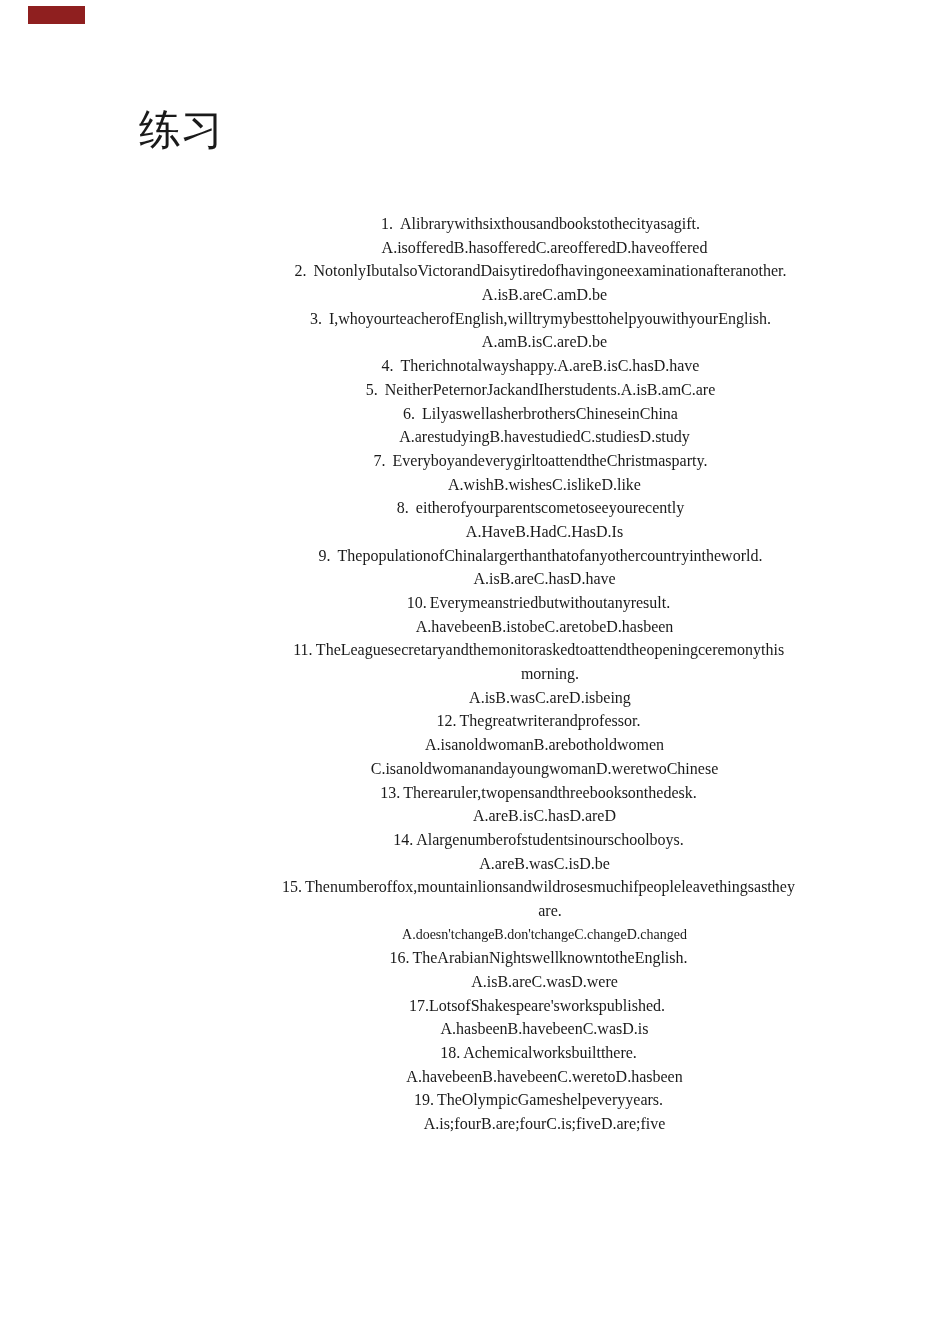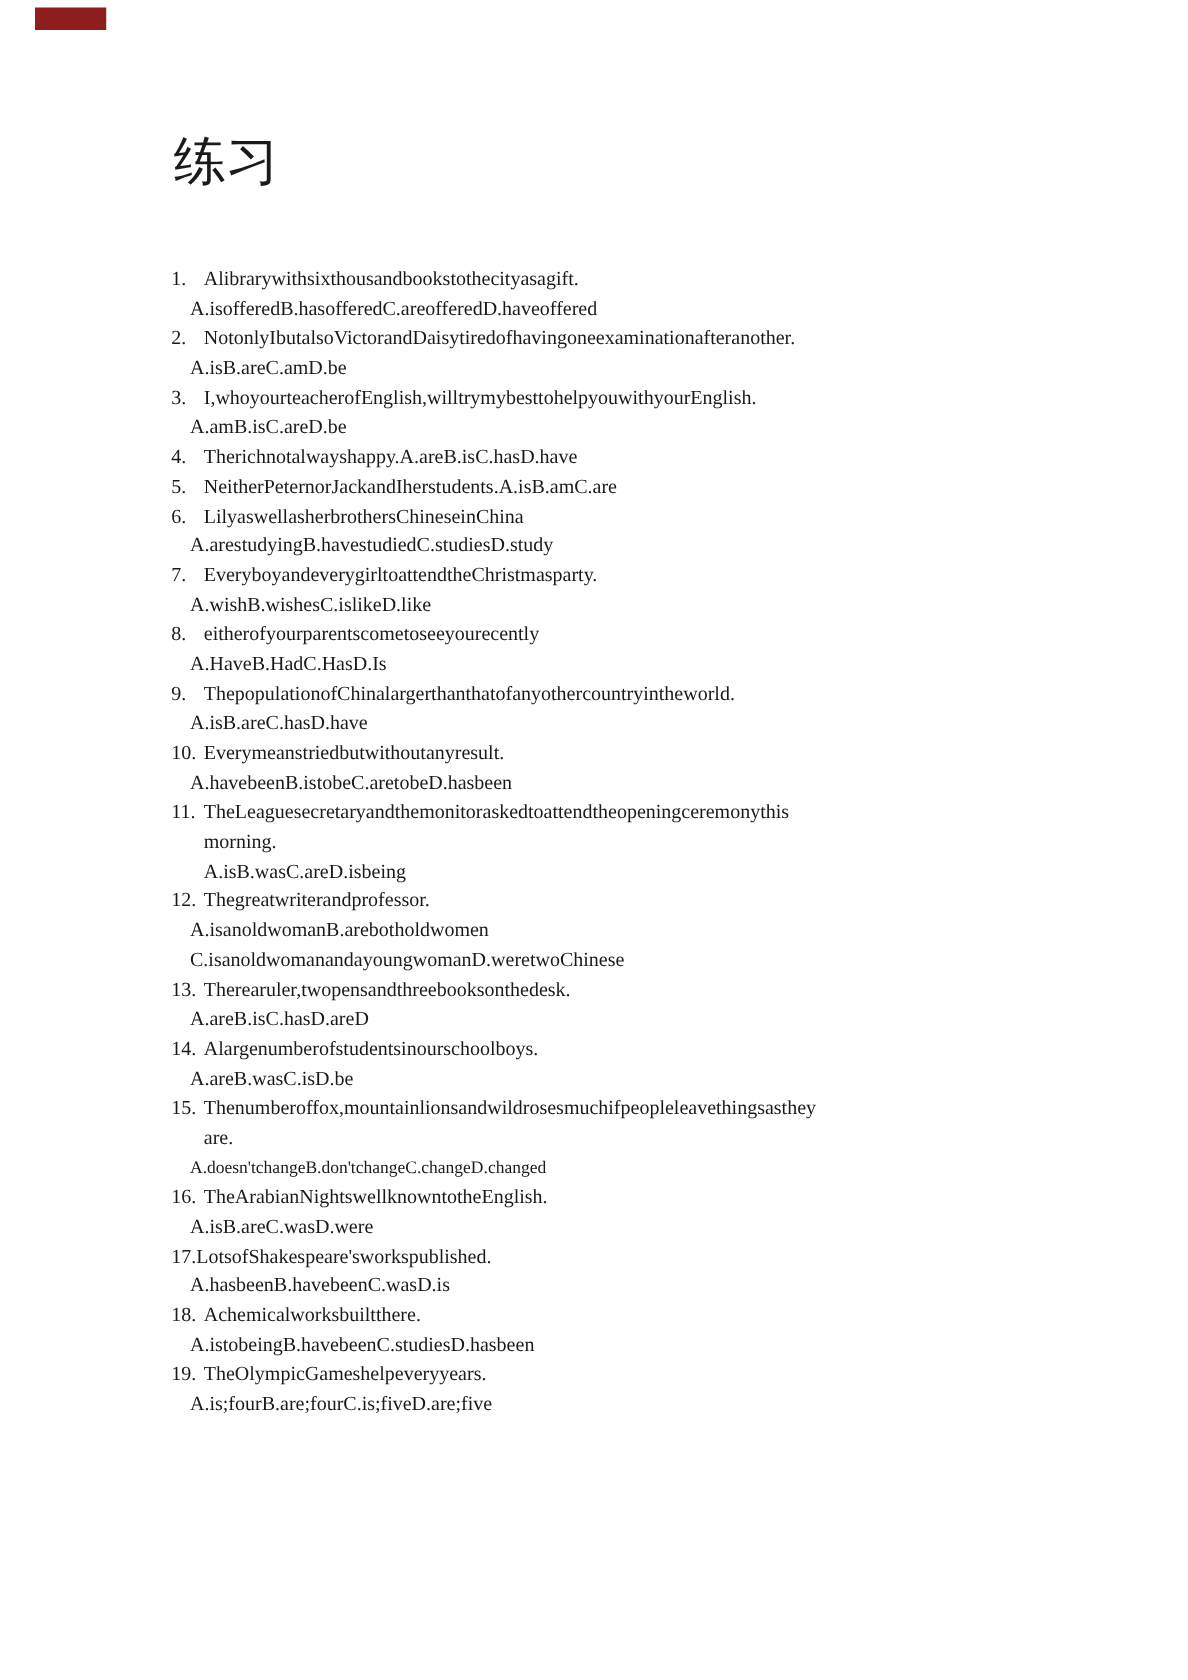--- a/index.html
+++ b/index.html
@@ -1,18 +1,18 @@
 <!DOCTYPE html>
 <html><head>
 <meta charset="utf-8">
 <style>
   html,body{margin:0;padding:0;background:#fff;}
   .page{
     position:relative;width:950px;height:1176px;background:#ffffff;
-    font-family:"Liberation Serif","DejaVu Serif",serif;color:#1a1a1a;overflow:hidden;
+    font-family:"Liberation Serif","DejaVu Serif",serif;color:#1a1a1a;overflow:hidden;text-align:center;
   }
   .redact{position:absolute;left:28px;width:57px;height:18px;background:#8f1f1f;}
   .redact-top{top:6px;}
   .redact-bottom{top:1319px;}
   .title{
     position:absolute;left:139px;top:104px;margin:0;
     font-size:42px;font-weight:400;line-height:1.25;letter-spacing:0;
   }
   .lines{
     position:absolute;left:137px;top:212px;width:800px;
@@ -66,21 +66,21 @@
       <div class="ln q"><span class="num">14.</span><span class="txt">Alargenumberofstudentsinourschoolboys.</span></div>
       <div class="ln a"><span class="txt">A.areB.wasC.isD.be</span></div>
       <div class="ln q"><span class="num">15.</span><span class="txt">Thenumberoffox,mountainlionsandwildrosesmuchifpeopleleavethingsasthey</span></div>
       <div class="ln deep"><span class="txt">are.</span></div>
       <div class="ln a big"><span class="txt">A.doesn'tchangeB.don'tchangeC.changeD.changed</span></div>
       <div class="ln q"><span class="num">16.</span><span class="txt">TheArabianNightswellknowntotheEnglish.</span></div>
       <div class="ln a"><span class="txt">A.isB.areC.wasD.were</span></div>
       <div class="ln m"><span class="txt">17.LotsofShakespeare'sworkspublished.</span></div>
       <div class="ln a"><span class="txt">A.hasbeenB.havebeenC.wasD.is</span></div>
       <div class="ln q"><span class="num">18.</span><span class="txt">Achemicalworksbuiltthere.</span></div>
-      <div class="ln a"><span class="txt">A.istobeingB.havebeenC.studiesD.hasbeen</span></div>
+      <div class="ln a"><span class="txt">A.havebeenB.havebeenC.weretoD.hasbeen</span></div>
       <div class="ln q"><span class="num">19.</span><span class="txt">TheOlympicGameshelpeveryyears.</span></div>
       <div class="ln a"><span class="txt">A.is;fourB.are;fourC.is;fiveD.are;five</span></div>
     </div>
 
   <div class="footer">
     <div>文档素</div>
     <div>材</div>
   </div>
 
   <div class="redact redact-bottom" style="background: rgb(143, 31, 31);"></div>

